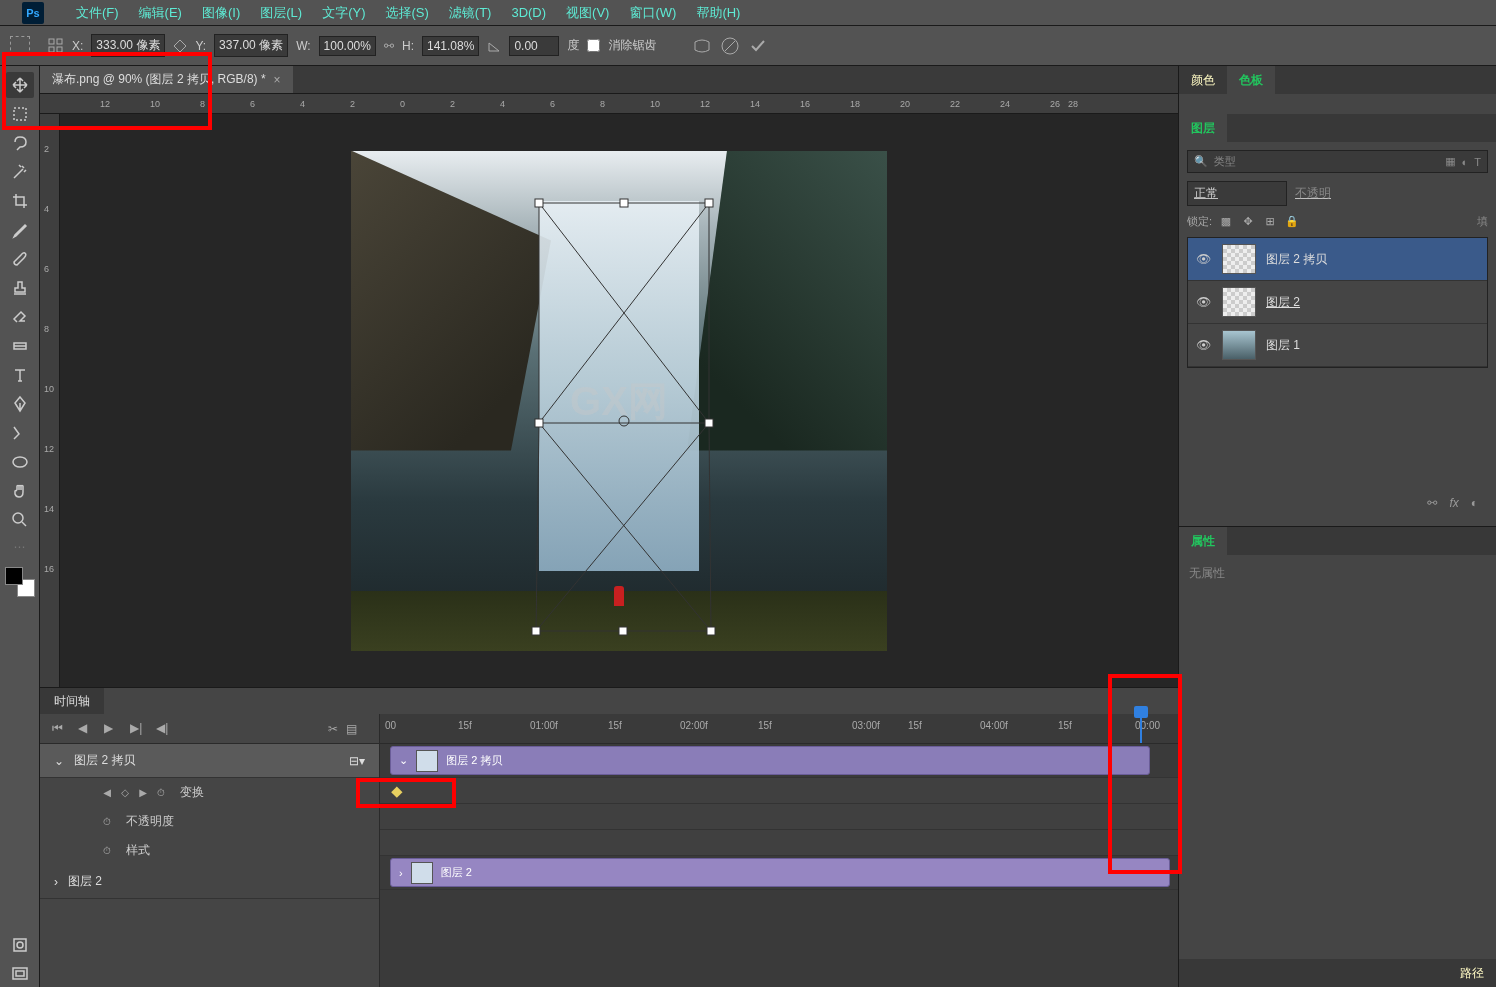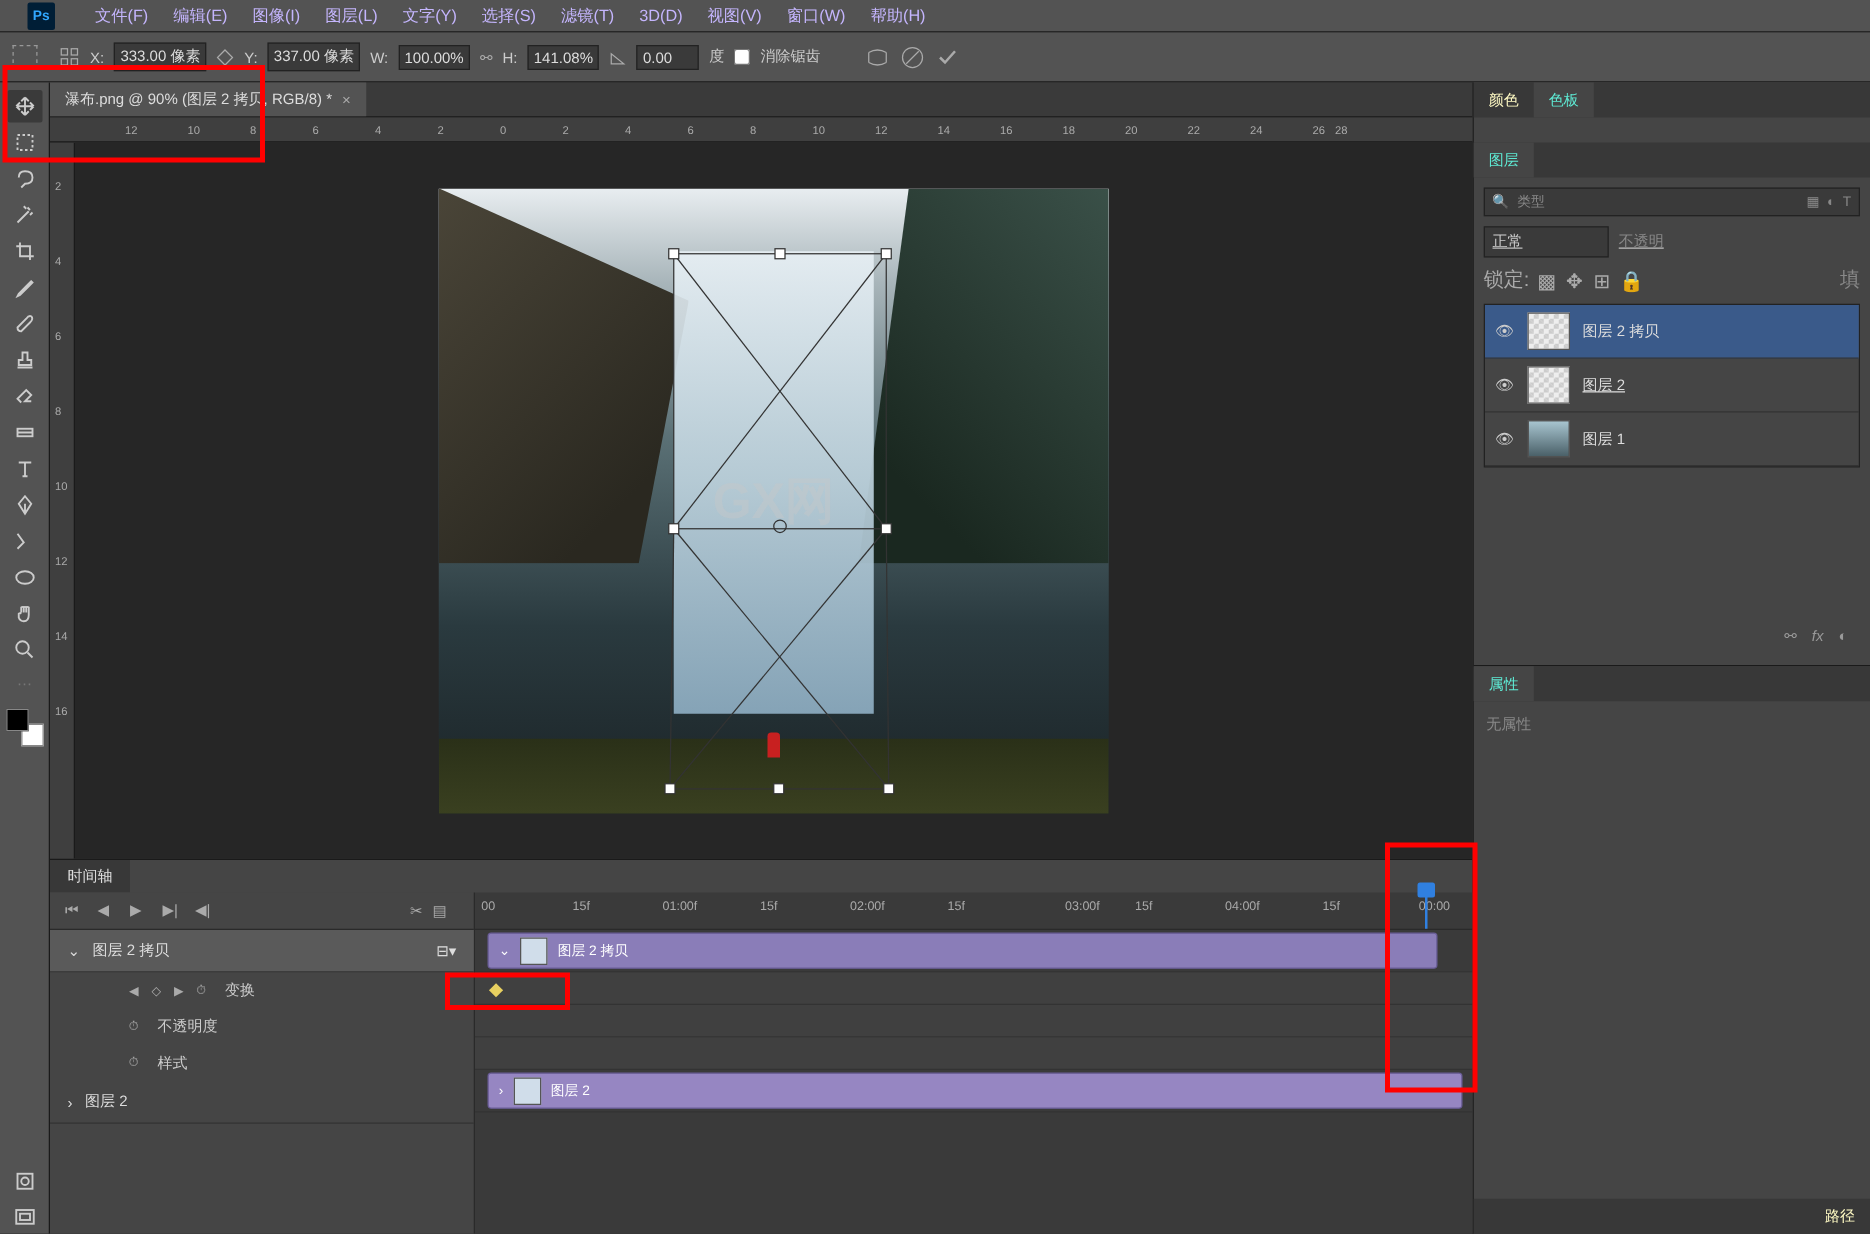--- a/index.html
+++ b/index.html
@@ -1,19 +1,19 @@
 <!DOCTYPE html>
 <html><head>
 <meta charset="utf-8">
 <style>
 * { margin: 0; padding: 0; box-sizing: border-box; font-family: "Microsoft YaHei", Arial, sans-serif; }
 body { background: #2e2e2e; color: #c0c0c0; font-size: 12px; overflow: hidden; width: 1496px; height: 987px; }
 .menubar { height: 26px; background: #535353; display: flex; align-items: center; border-bottom: 1px solid #1a1a1a; }
 .ps-logo { width: 22px; height: 22px; background: #001e36; color: #31a8ff; display: flex; align-items: center; justify-content: center; font-weight: bold; font-size: 11px; margin: 0 22px; border-radius: 2px; }
-.menu-item { padding: 0 10px; cursor: pointer; color: #c4b5fd; font-size: 13px; }
+.menu-item { padding: 0 10px; cursor: pointer; color: #5eead4; font-size: 13px; }
 .options-bar { height: 40px; background: #535353; display: flex; align-items: center; padding: 0 10px; border-bottom: 1px solid #1a1a1a; gap: 8px; font-size: 12px; color: #b0b0b0; }
 .opt-icon { width: 20px; height: 20px; border: 1px dashed #999; margin-right: 10px; }
 .opt-field { background: #3a3a3a; border: 1px solid #222; padding: 2px 4px; color: #ddd; font-size: 12px; min-width: 50px; }
 .opt-label { color: #ccc; }
 .main-area { display: flex; height: calc(100% - 66px); }
 .toolbar { width: 40px; background: #535353; display: flex; flex-direction: column; align-items: center; padding-top: 6px; gap: 3px; border-right: 1px solid #1a1a1a; }
 .tool { width: 28px; height: 26px; display: flex; align-items: center; justify-content: center; color: #ddd; cursor: pointer; border-radius: 2px; }
 .tool.active { background: #3a3a3a; }
 .tool svg { width: 18px; height: 18px; stroke: #ccc; fill: none; stroke-width: 1.5; }
 .swatch { margin-top: 10px; position: relative; width: 30px; height: 30px; }
@@ -57,26 +57,26 @@
 .tl-track.sub { height: 26px; background: #404040; }
 .clip { position: absolute; top: 2px; bottom: 2px; background: #8a7db8; border-radius: 3px; display: flex; align-items: center; padding: 0 8px; gap: 8px; color: #fff; font-size: 11px; border: 1px solid #6a5d98; }
 .clip-thumb { width: 22px; height: 22px; background: #d0ddea; border: 1px solid #555; }
 .playhead { position: absolute; top: 0; bottom: 0; width: 2px; background: #3080e0; z-index: 10; }
 .playhead-head { position: absolute; top: -8px; left: -6px; width: 14px; height: 12px; background: #3080e0; border-radius: 2px; }
 .keyframe { position: absolute; width: 8px; height: 8px; background: #e8d060; transform: rotate(45deg) translateY(-50%); top: 50%; }
 .red-box { position: absolute; border: 4px solid #ff0000; pointer-events: none; z-index: 50; }
 .right-panels { width: 318px; background: #454545; display: flex; flex-direction: column; border-left: 1px solid #1a1a1a; }
 .panel-tabs { height: 28px; display: flex; align-items: center; background: #383838; }
 .ptab { padding: 0 12px; height: 100%; display: flex; align-items: center; color: #fef9c3; cursor: pointer; }
-.ptab.active { background: #454545; color: #5eead4; }
+.ptab.active { background: #454545; color: #22c55e; font-weight: bold; }
 .panel-body { flex: 1; padding: 8px; }
 .search-row { display: flex; align-items: center; gap: 6px; background: #3a3a3a; border: 1px solid #222; padding: 3px 6px; margin-bottom: 8px; font-size: 11px; color: #888; }
 .blend-row { display: flex; gap: 8px; margin-bottom: 8px; align-items: center; text-decoration: underline; }
 .blend-select { flex: 1; max-width: 100px; background: #3a3a3a; border: 1px solid #222; padding: 3px 6px; color: #ccc; }
-.lock-row { display: flex; gap: 6px; align-items: center; color: #aaa; margin-bottom: 8px; font-size: 16px; }
+.lock-row { display: flex; gap: 6px; align-items: center; color: #aaa; margin-bottom: 8px; font-size: 11px; }
 .lock-row .li { width: 16px; text-align: center; }
 .layer-list { border: 1px solid #222; }
 .layer-item { display: flex; align-items: center; padding: 6px 8px; gap: 10px; border-bottom: 1px solid #333; cursor: pointer; }
 .layer-item.sel { background: #3a5a8a; }
 .eye { width: 16px; color: #ccc; }
 .layer-thumb { width: 34px; height: 30px; background: #eee; border: 1px solid #555; background-image: linear-gradient(45deg,#ccc 25%,transparent 25%,transparent 75%,#ccc 75%),linear-gradient(45deg,#ccc 25%,transparent 25%,transparent 75%,#ccc 75%); background-size: 8px 8px; background-position: 0 0, 4px 4px; }
 .layer-thumb.img { background: linear-gradient(180deg,#a8c5d0 0%,#4a6068 100%); }
 .layer-name { color: #ddd; font-size: 12px; }
 .layer-footer { height: 30px; display: flex; align-items: center; justify-content: flex-end; gap: 12px; padding: 0 10px; color: #999; }
 .props-panel { border-top: 1px solid #1a1a1a; }

